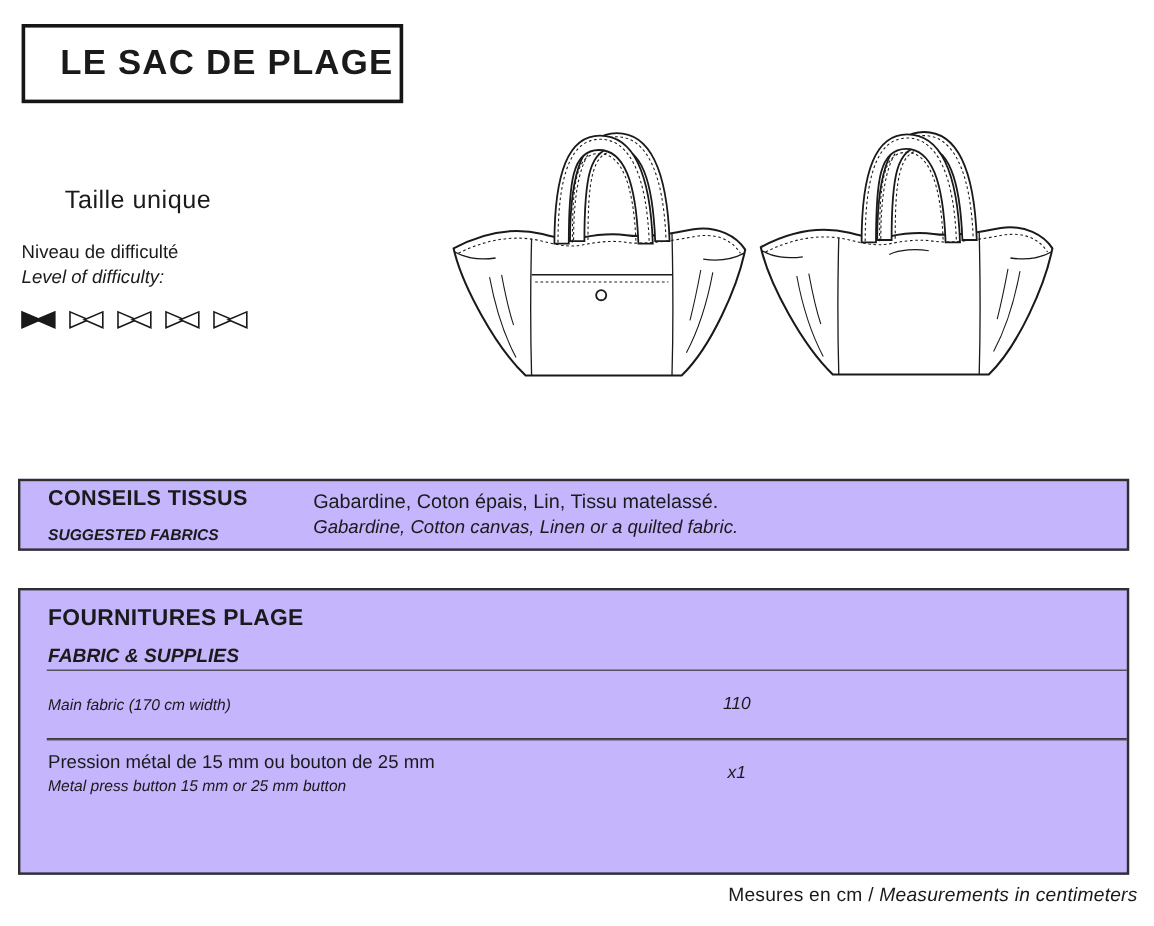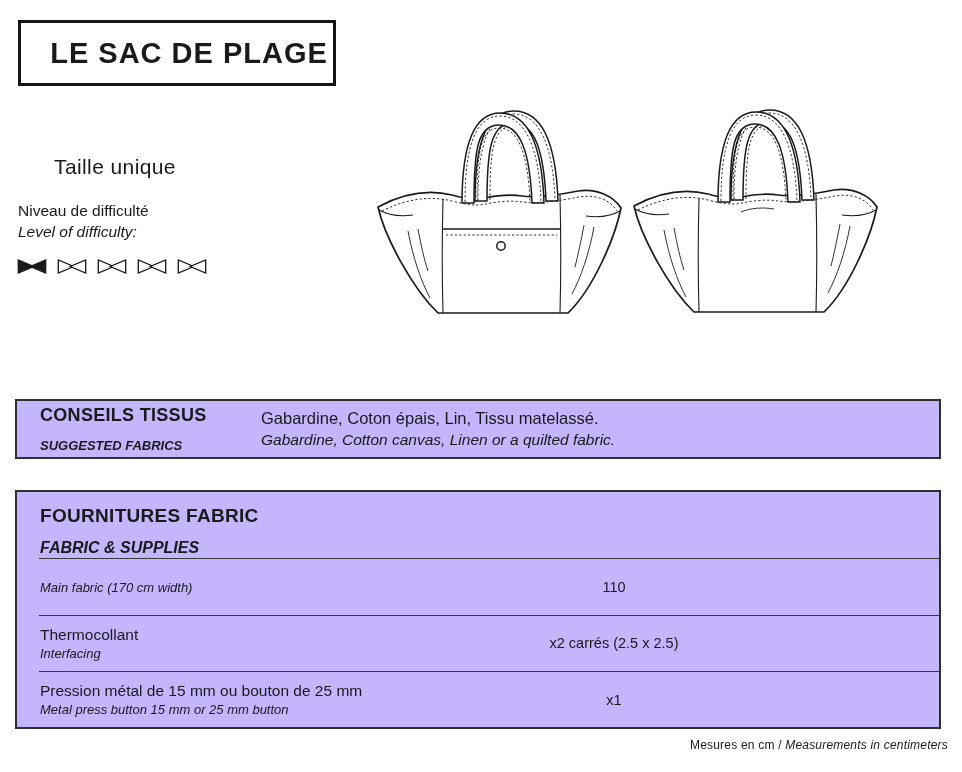--- a/index.html
+++ b/index.html
@@ -80,27 +80,27 @@
   .srow {
     position:relative; height:55.5px;
     display:flex; flex-direction:column; justify-content:center;
     padding-left:23px;
   }
   .row-fr { font-size:15.5px; }
   .row-en { font-size:13px; font-style:italic; margin-top:2px; }
   .row-value {
     position:absolute; left:597px; top:50%;
     transform:translate(-50%,-50%);
-    font-size:14.5px; white-space:nowrap;
+    font-size:14.5px; white-space:nowrap;font-style:italic;
   }
 
   
   .footer-note {
     position:absolute; right:14px; top:738px;
-    font-size:12px; letter-spacing:.2px;
+    font-size:16px; letter-spacing:.2px;
     white-space:nowrap;
   }
   .footer-note .en { font-style:italic; }
 </style>
 </head>
 <body>
 
 <div class="page">
 
   <div class="title-box">
@@ -193,36 +193,31 @@
       <div class="head-en">SUGGESTED FABRICS</div>
     </div>
     <div class="fabrics-values">
       <div class="fr">Gabardine, Coton épais, Lin, Tissu matelassé.</div>
       <div class="en">Gabardine, Cotton canvas,  Linen or a quilted fabric.</div>
     </div>
   </section>
 
   <section class="info-box supplies-box">
     <div class="supplies-head">
-      <div class="head-fr">FOURNITURES FABRIC</div>
+      <div class="head-fr">FOURNITURES PLAGE</div>
       <div class="head-en">FABRIC &amp; SUPPLIES</div>
     </div>
 
     <div class="rule"></div>
     <div class="srow">
       <div class="row-en">Main fabric (170 cm width)</div>
       <div class="row-value">110</div>
     </div>
 
     <div class="rule"></div>
-    <div class="srow">
-      <div class="row-fr">Thermocollant</div>
-      <div class="row-en">Interfacing</div>
-      <div class="row-value">x2 carrés (2.5 x 2.5)</div>
-    </div>
 
     <div class="rule"></div>
     <div class="srow">
       <div class="row-fr">Pression métal de 15 mm ou bouton de 25 mm</div>
       <div class="row-en">Metal press button 15 mm or 25 mm button</div>
       <div class="row-value">x1</div>
     </div>
   </section>
 
   <div class="footer-note">

